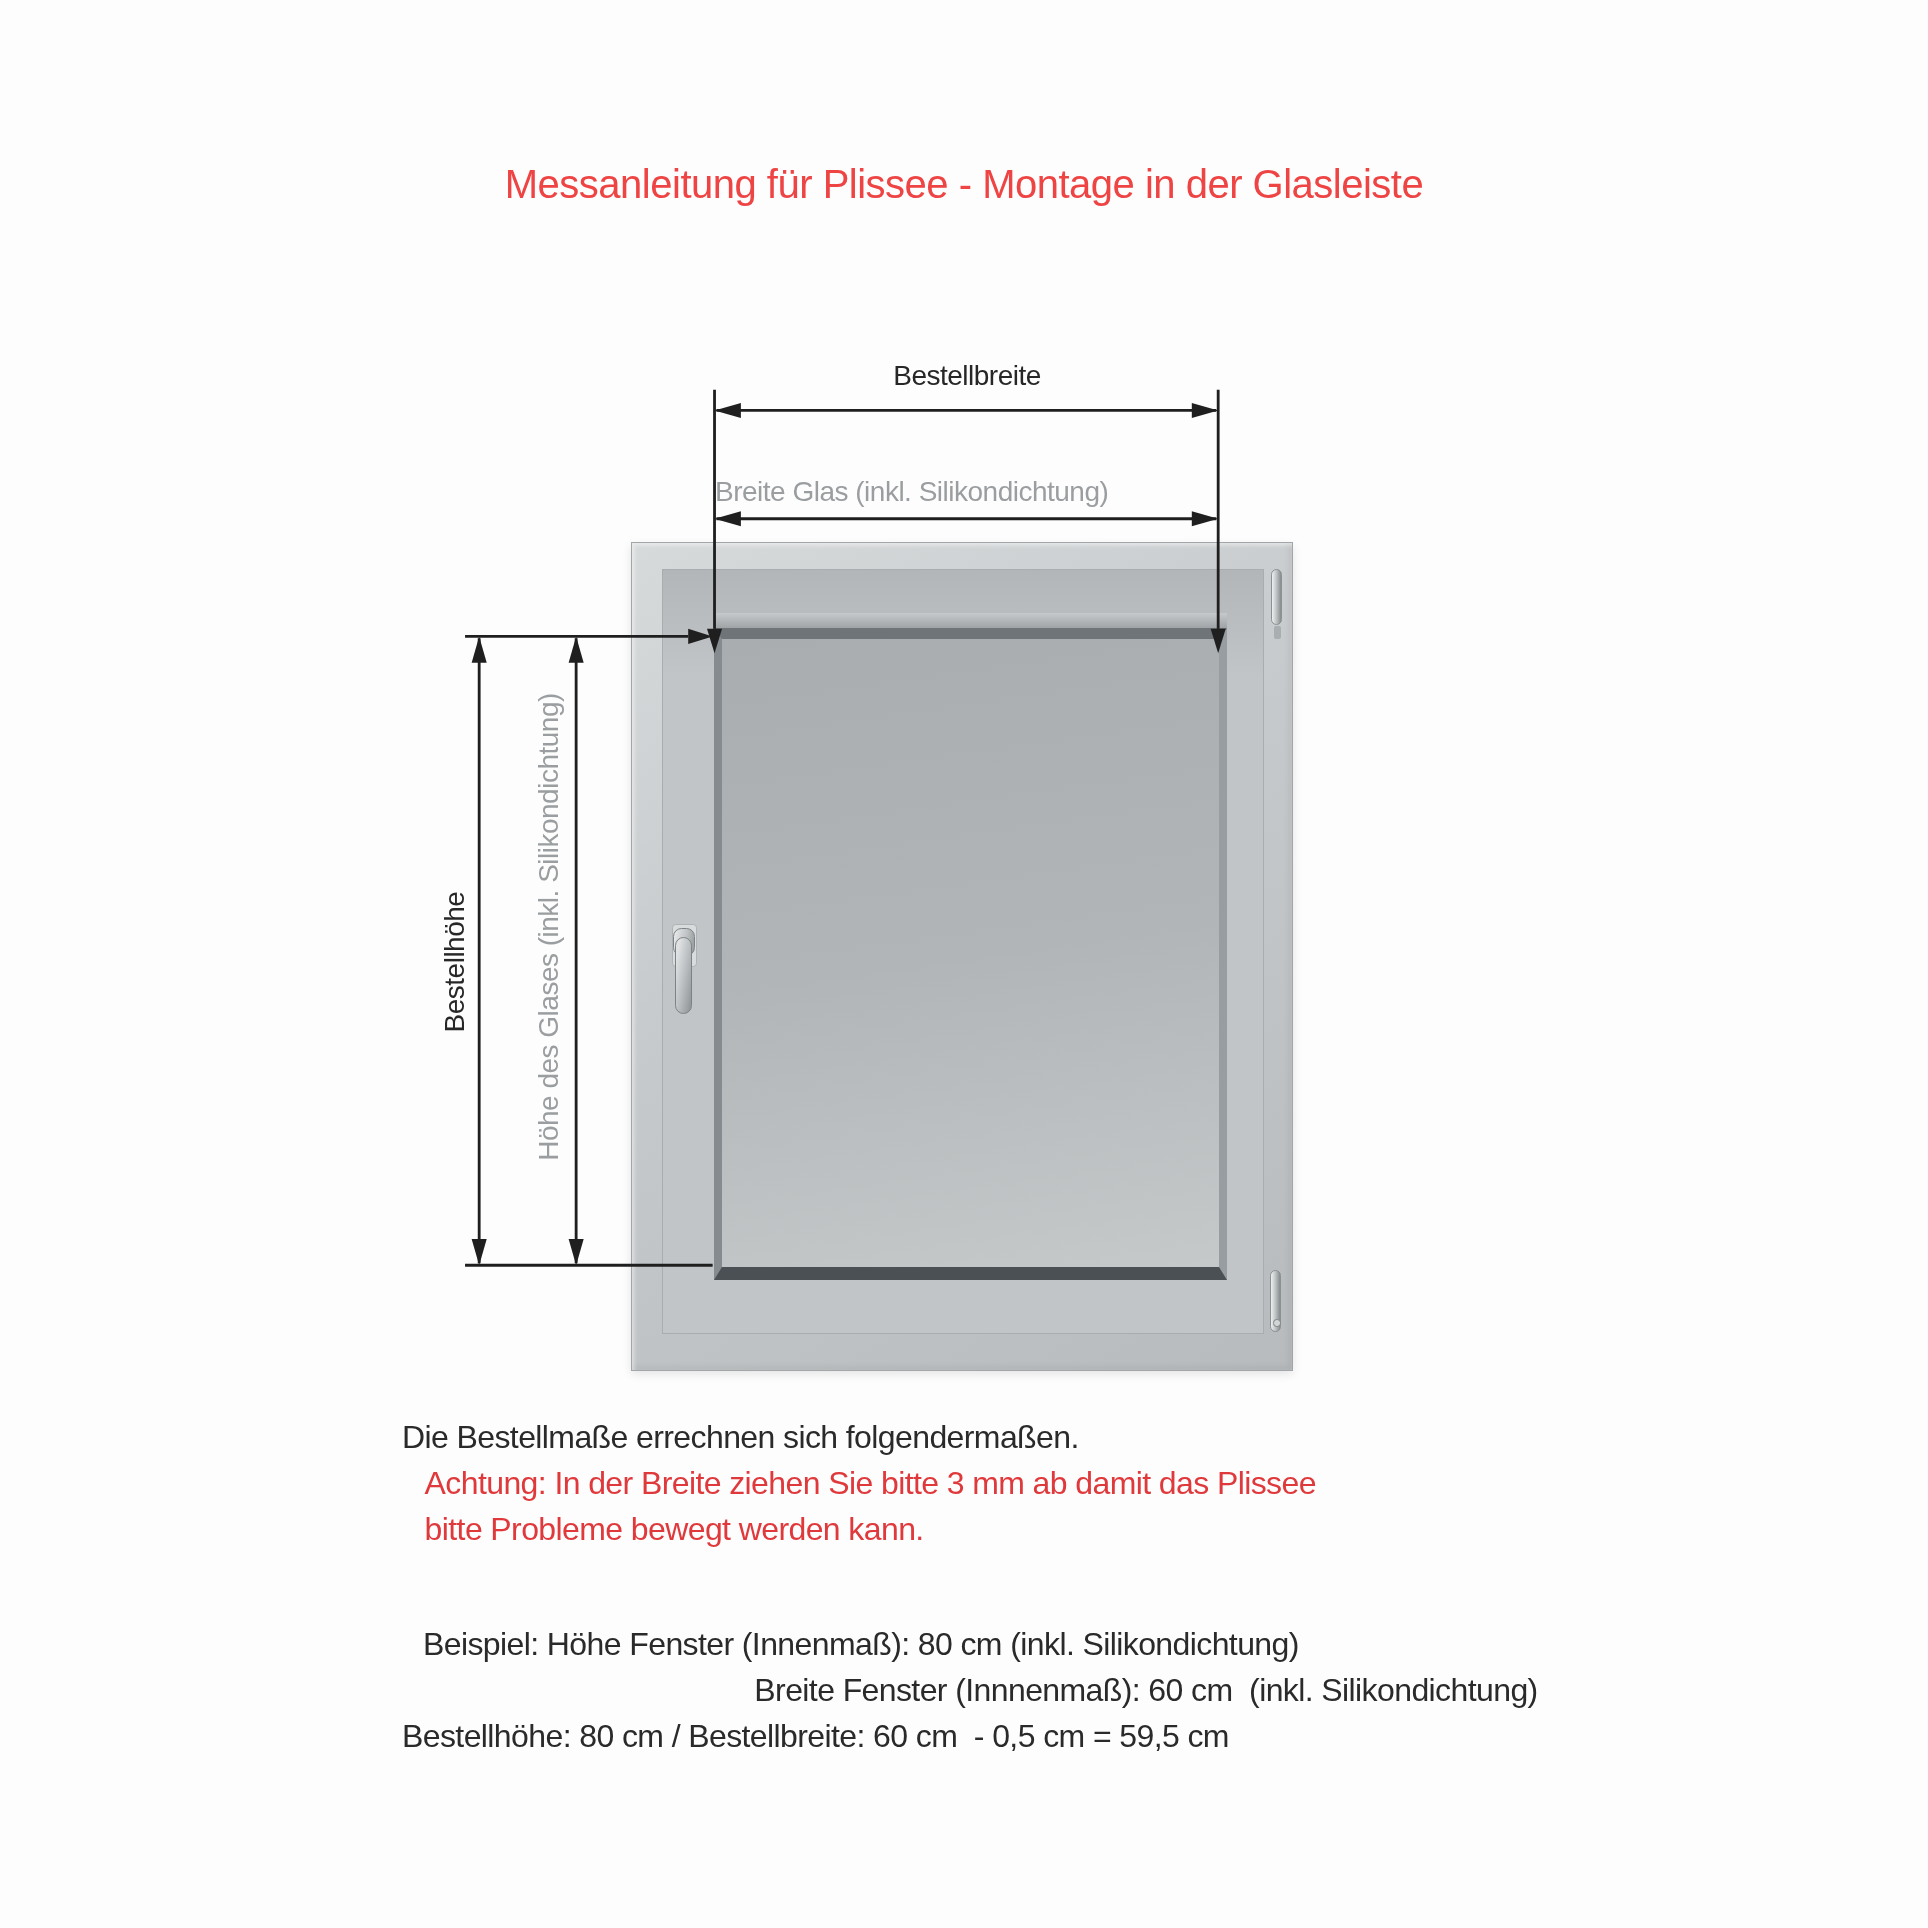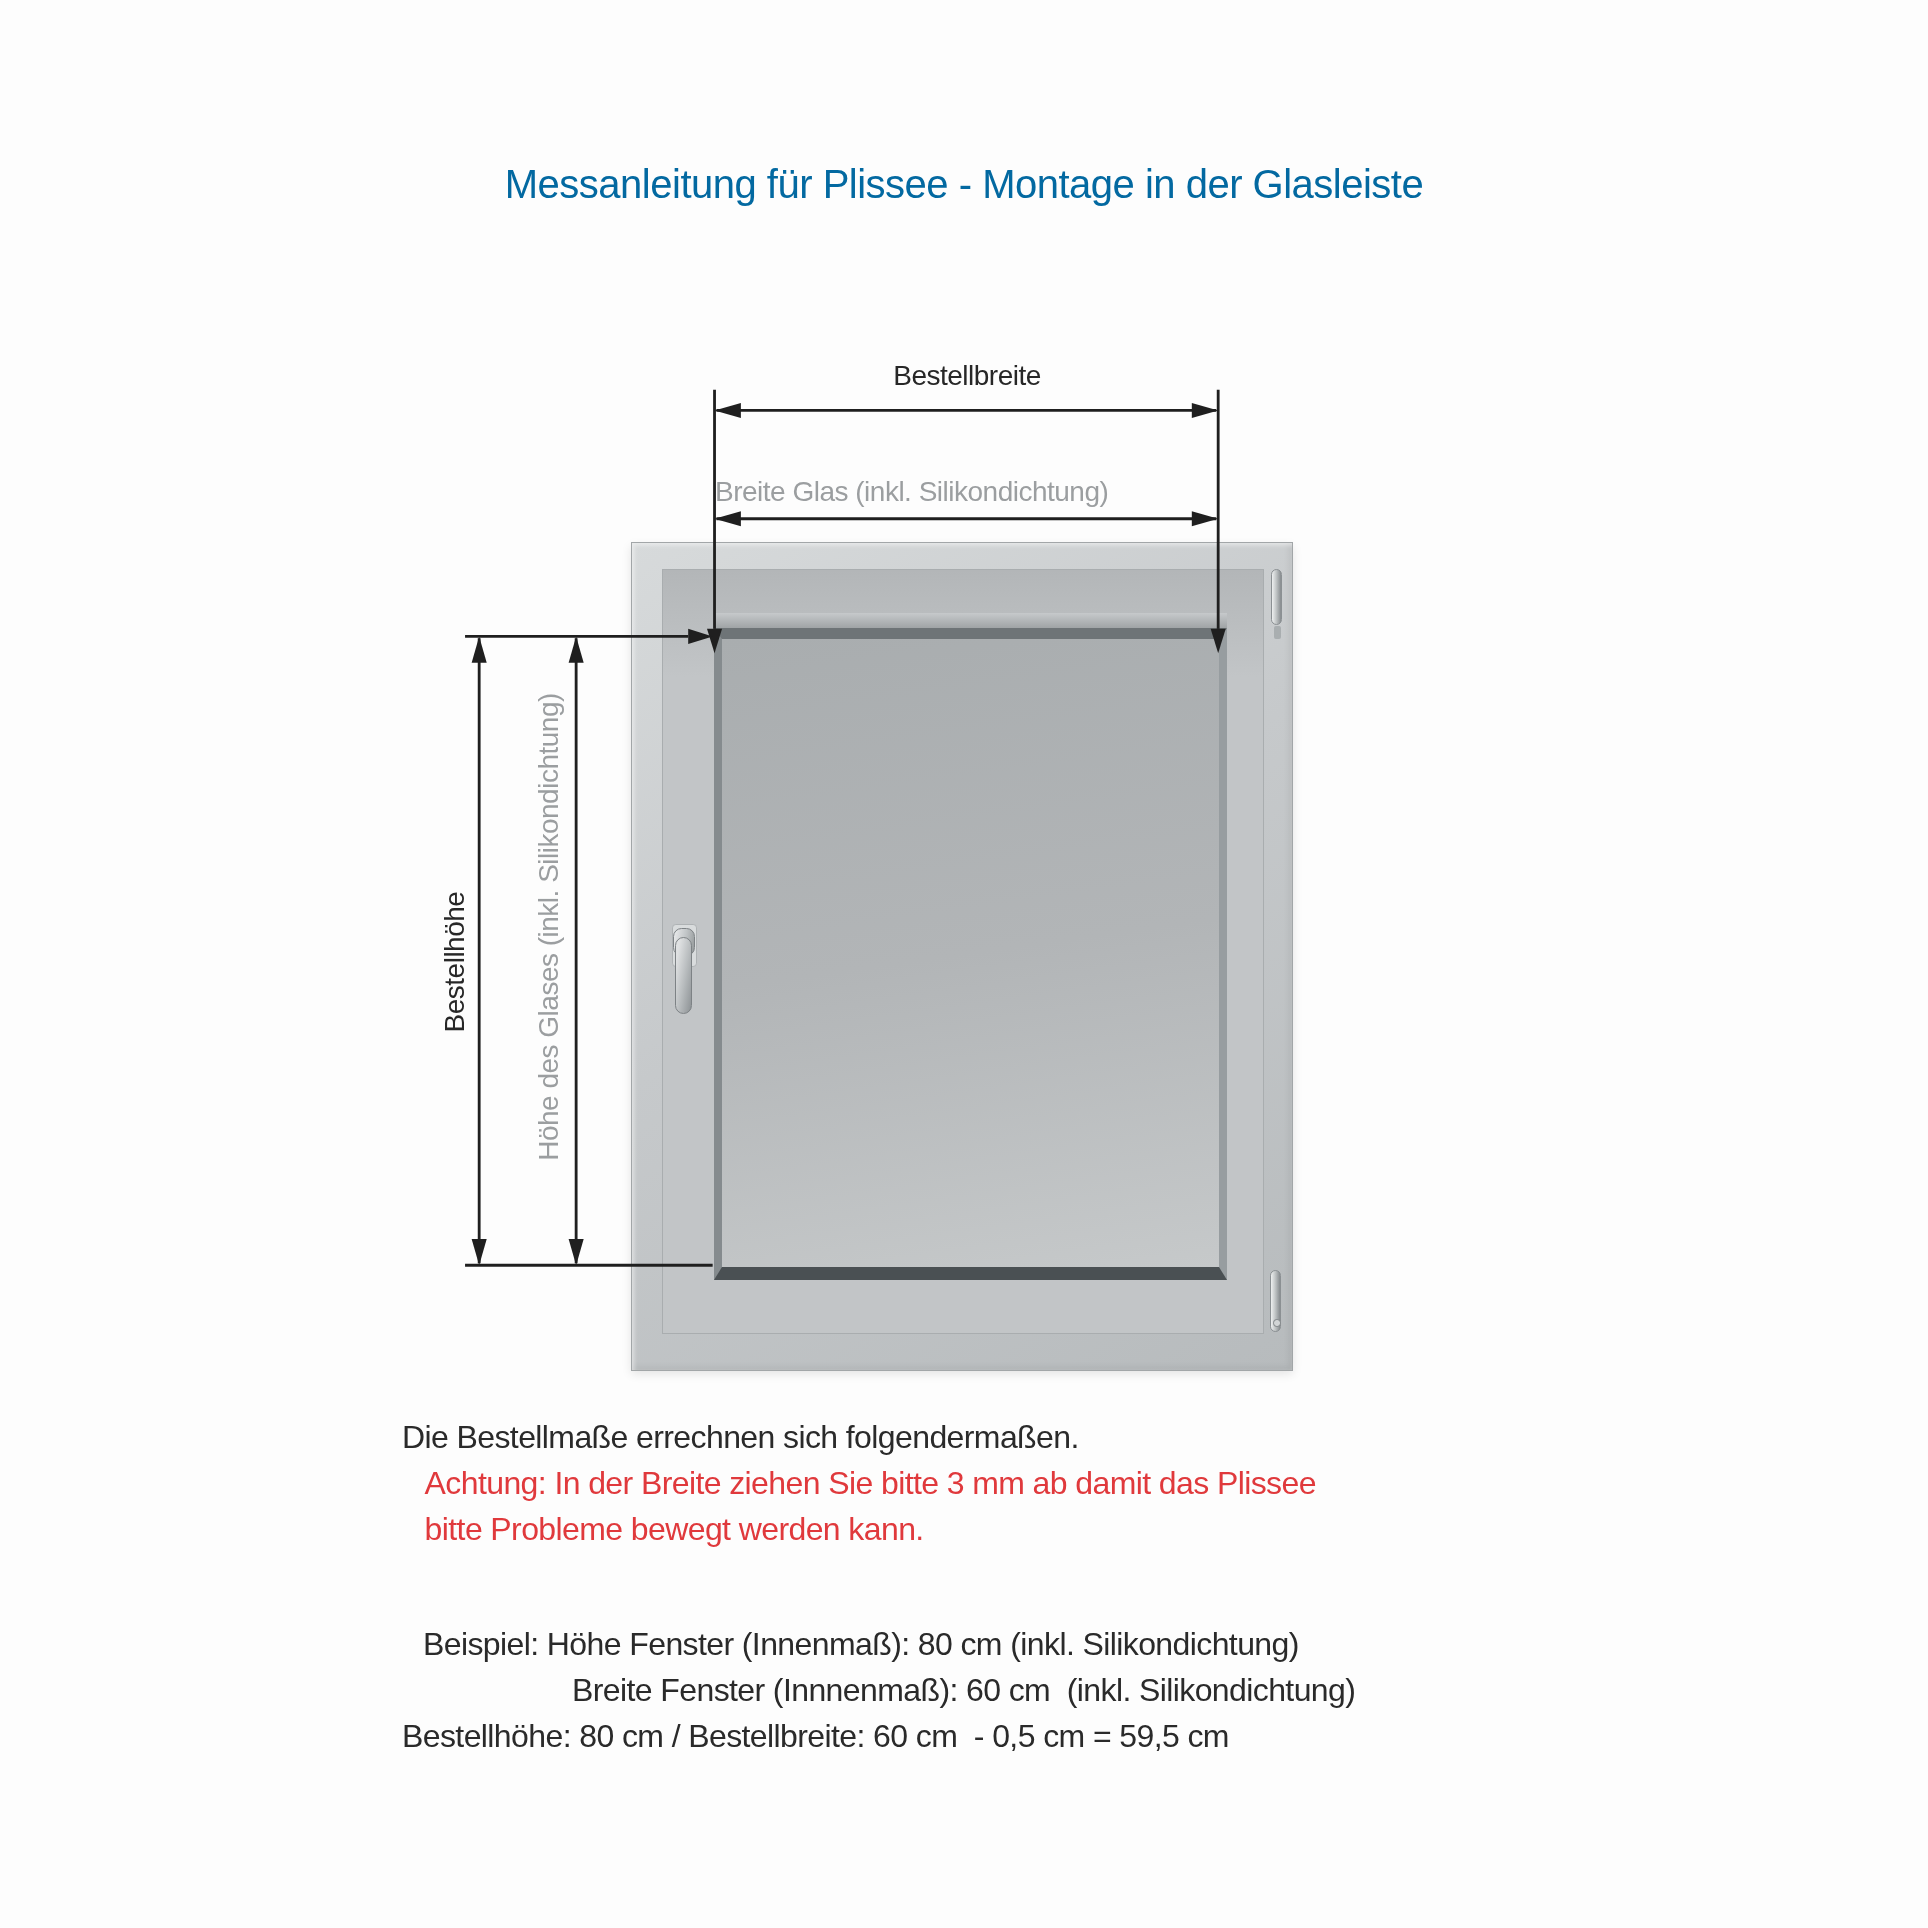--- a/index.html
+++ b/index.html
@@ -9,21 +9,21 @@
     --warning_red:#e0393c;
   }
   *{margin:0;padding:0;box-sizing:border-box;}
   html,body{width:1928px;height:1928px;background:#fdfdfd;overflow:hidden;
     font-family:"Liberation Sans",sans-serif;color:var(--ink);}
   .abs{position:absolute;}
 
   
   .page-title{
     left:0;top:162px;width:1928px;text-align:center;
-    font-size:40px;font-weight:300;letter-spacing:-0.5px;color:#0369a1;
+    font-size:40px;font-weight:300;letter-spacing:-0.5px;color:#ef4444;
   }
 
   
   .window{
     left:631px;top:542px;width:662px;height:829px;
     background:linear-gradient(150deg,#d7dadb 0%,#c6c9cb 45%,#b7bbbd 100%);
     border:0.9px solid #a2a6a8;
     box-shadow:inset 1.9px 1.9px 4.7px rgba(255,255,255,.55),
                inset -2.8px -2.8px 6.6px rgba(0,0,0,.07),
                0 3.8px 9.4px rgba(0,0,0,.10);
@@ -85,21 +85,21 @@
   .lbl-order-height{left:455px;top:962px;}
   .lbl-glass-height{left:549px;top:927px;}
 
   
   .copy{left:402px;top:1414px;width:1318px;font-size:32px;font-weight:300;
     letter-spacing:-0.6px;line-height:46px;color:#2a2a2a;}
   .copy p{white-space:pre;}
   .warn{color:var(--warning_red);padding-left:22.6px;}
   .example{margin-top:69px;}
   .ex-0{padding-left:21px;}
-  .ex-1{padding-left:170px;}
+  .ex-1{padding-left:170px;text-align:center;}
   .ex-2{padding-left:0;}
 </style>
 </head>
 <body>
 
 <div class="abs page-title">Messanleitung für Plissee - Montage in der Glasleiste</div>
 
 <div class="abs window">
   <div class="abs sash-outline"></div>
   <div class="abs glaze-ridge"></div>

